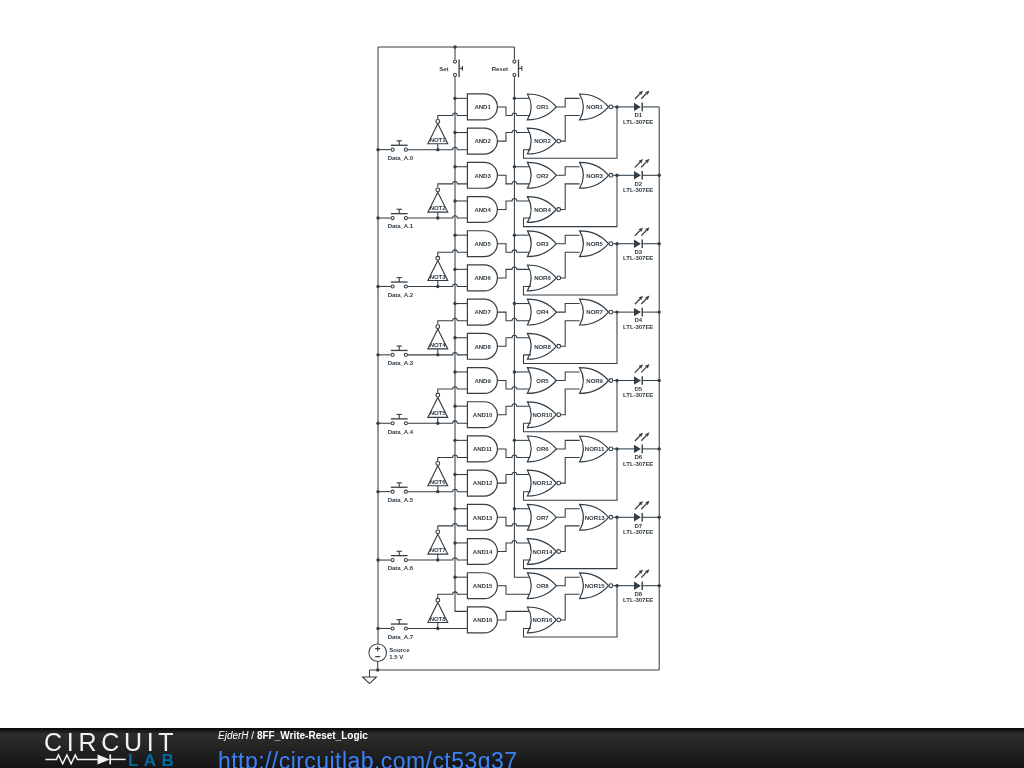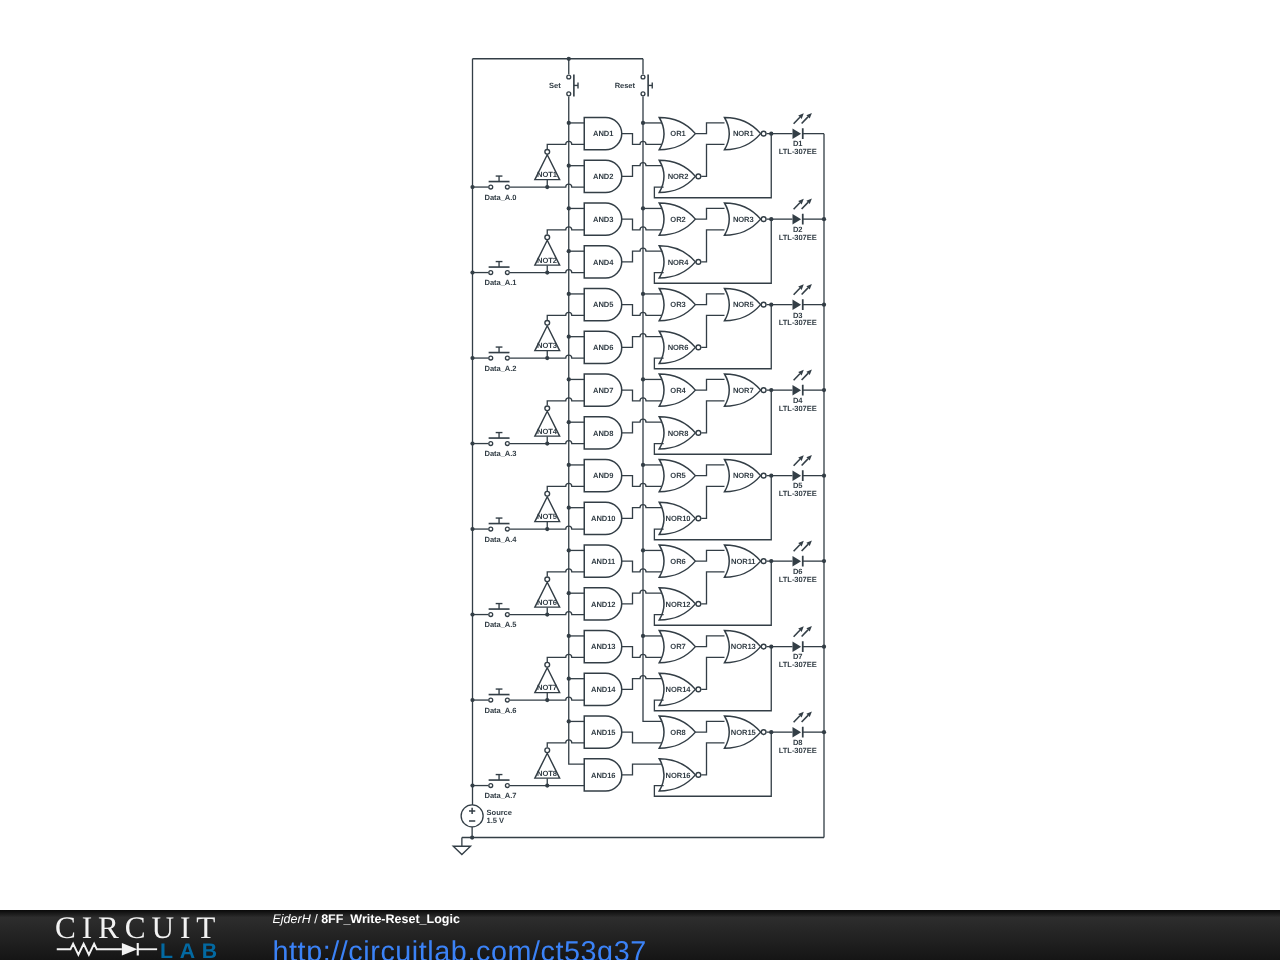--- a/index.html
+++ b/index.html
@@ -673,21 +673,21 @@
     <text x="389.3" y="658.8">1.5 V</text>
 
 <path d="M377.7,661.5L377.7,670" fill="none" stroke="#333e46" stroke-width="1.05"></path>
 
 <path d="M369.5,670V677" stroke="#333e46" stroke-width="1.05" fill="none"></path>
     <path d="M362.6,677H376.4L369.5,683.6z" fill="#fff" stroke="#333e46" stroke-width="1.1"></path>
 </svg>
 
 <div style="position:absolute;left:0;top:728px;width:1024px;height:40px;background:linear-gradient(180deg,#090909 0,#2d2d2d 6px,#222 22px,#151515 100%);"></div>
 
-<div style="position:absolute;left:44px;top:729.8px;font-family:Liberation Serif, serif;font-size:25px;font-weight:400;letter-spacing:4.7px;color:#f2f2f2;line-height:1;">CIRCUIT</div>
+<div style="position:absolute;left:44px;top:729.8px;font-family:Liberation Sans, sans-serif;font-size:25px;font-weight:400;letter-spacing:4.7px;color:#f2f2f2;line-height:1;">CIRCUIT</div>
 
 <svg style="position:absolute;left:0;top:728px;" width="200" height="40" viewBox="0 0 200 40">
  <path d="M45.4,31.4h11l2.1,-4.4l4.2,8.8l4.2,-8.8l4.2,8.8l4.2,-8.8l2.1,4.4h20.1" fill="none" stroke="#f2f2f2" stroke-width="1.5"></path>
  <path d="M97.5,26.4v10l12.4,-5z" fill="#f2f2f2"></path>
  <path d="M110.2,26.4v10" stroke="#f2f2f2" stroke-width="1.7" fill="none"></path>
  <path d="M110.2,31.4h15.5" fill="none" stroke="#f2f2f2" stroke-width="1.5"></path>
 </svg>
 
 <div style="position:absolute;left:128px;top:751.8px;font-family:'Liberation Sans',sans-serif;font-size:17px;font-weight:bold;letter-spacing:5.4px;color:#0369a1;line-height:1;">LAB</div>
 

